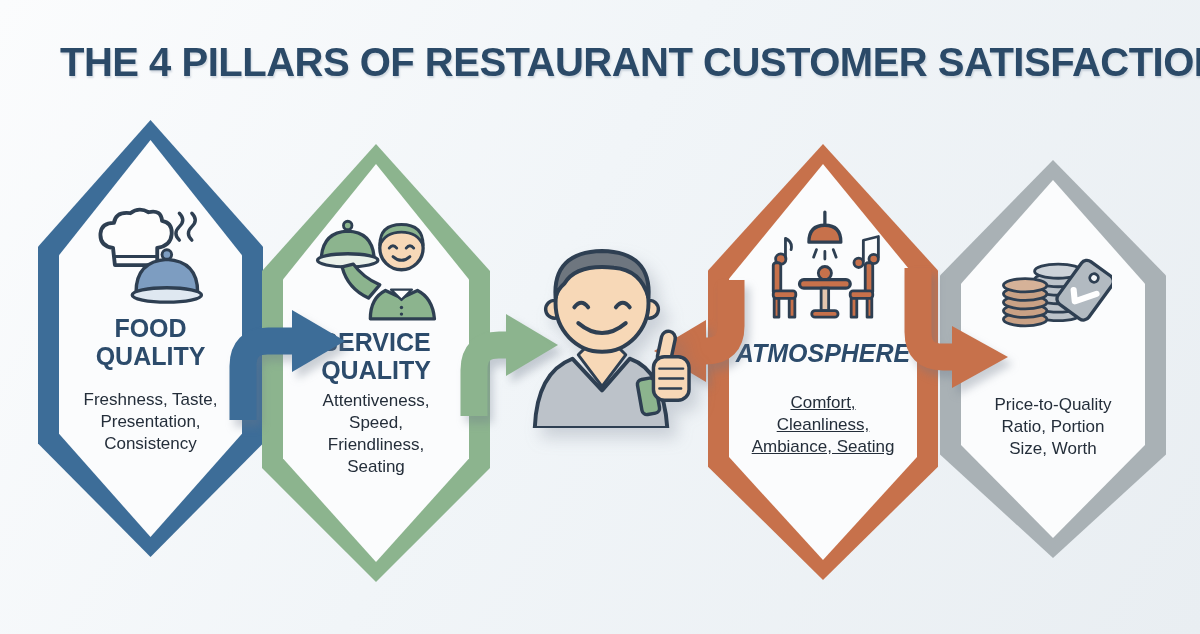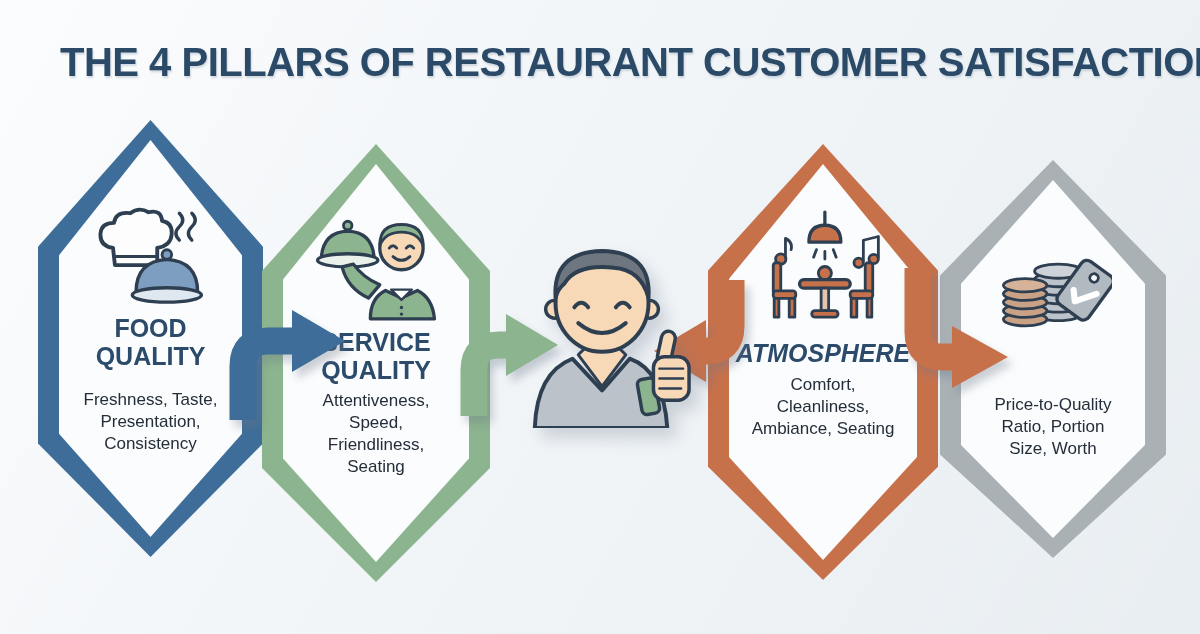--- a/index.html
+++ b/index.html
@@ -29,21 +29,21 @@
   #pillar-atmosphere{left:708px;top:144px;width:230px;height:436px;}
   #pillar-value{left:940px;top:160px;width:226px;height:398px;}
   .p-icon{position:absolute;left:0;right:0;display:flex;justify-content:center;}
   .p-title{position:absolute;left:10px;right:10px;text-align:center;
     font-size:25px;line-height:1.12;font-weight:700;color:var(--pillar-title-text);
     white-space:pre-line;}
   .p-desc{position:absolute;left:16px;right:16px;text-align:center;
     font-size:17px;line-height:1.3;color:var(--desc-text);white-space:pre-line;}
   #pillar-food .p-icon{top:84px;}        #pillar-food .p-title{top:194px;}        #pillar-food .p-desc{top:253px;margin-top:16px;}
   #pillar-service .p-icon{top:66px;}     #pillar-service .p-title{top:184px;}     #pillar-service .p-desc{top:246px;}
-  #pillar-atmosphere .p-icon{top:66px;}  #pillar-atmosphere .p-title{top:195px;font-style:italic;}  #pillar-atmosphere .p-desc{top:230px;}
+  #pillar-atmosphere .p-icon{top:66px;}  #pillar-atmosphere .p-title{top:195px;font-style:italic;}  #pillar-atmosphere .p-desc{top:248px;text-decoration:underline;}
   #pillar-value .p-icon{top:70px;}       #pillar-value .p-title{top:163px;}       #pillar-value .p-desc{top:234px;}
   
   .center-figure{position:absolute;left:515px;top:240px;width:178px;height:188px;z-index:6;
     filter:drop-shadow(8px 10px 8px rgba(108,120,138,.28));}
   .center-label{position:absolute;left:488px;top:402px;width:224px;z-index:6;
     text-align:center;font-size:25px;line-height:1.18;font-weight:700;
     color:var(--pillar-title-text);white-space:pre-line;
     text-shadow:1px 2px 2px rgba(43,74,104,0.16);}
   
   .arrows{position:absolute;left:0;top:0;width:1200px;height:634px;z-index:5;pointer-events:none;}

